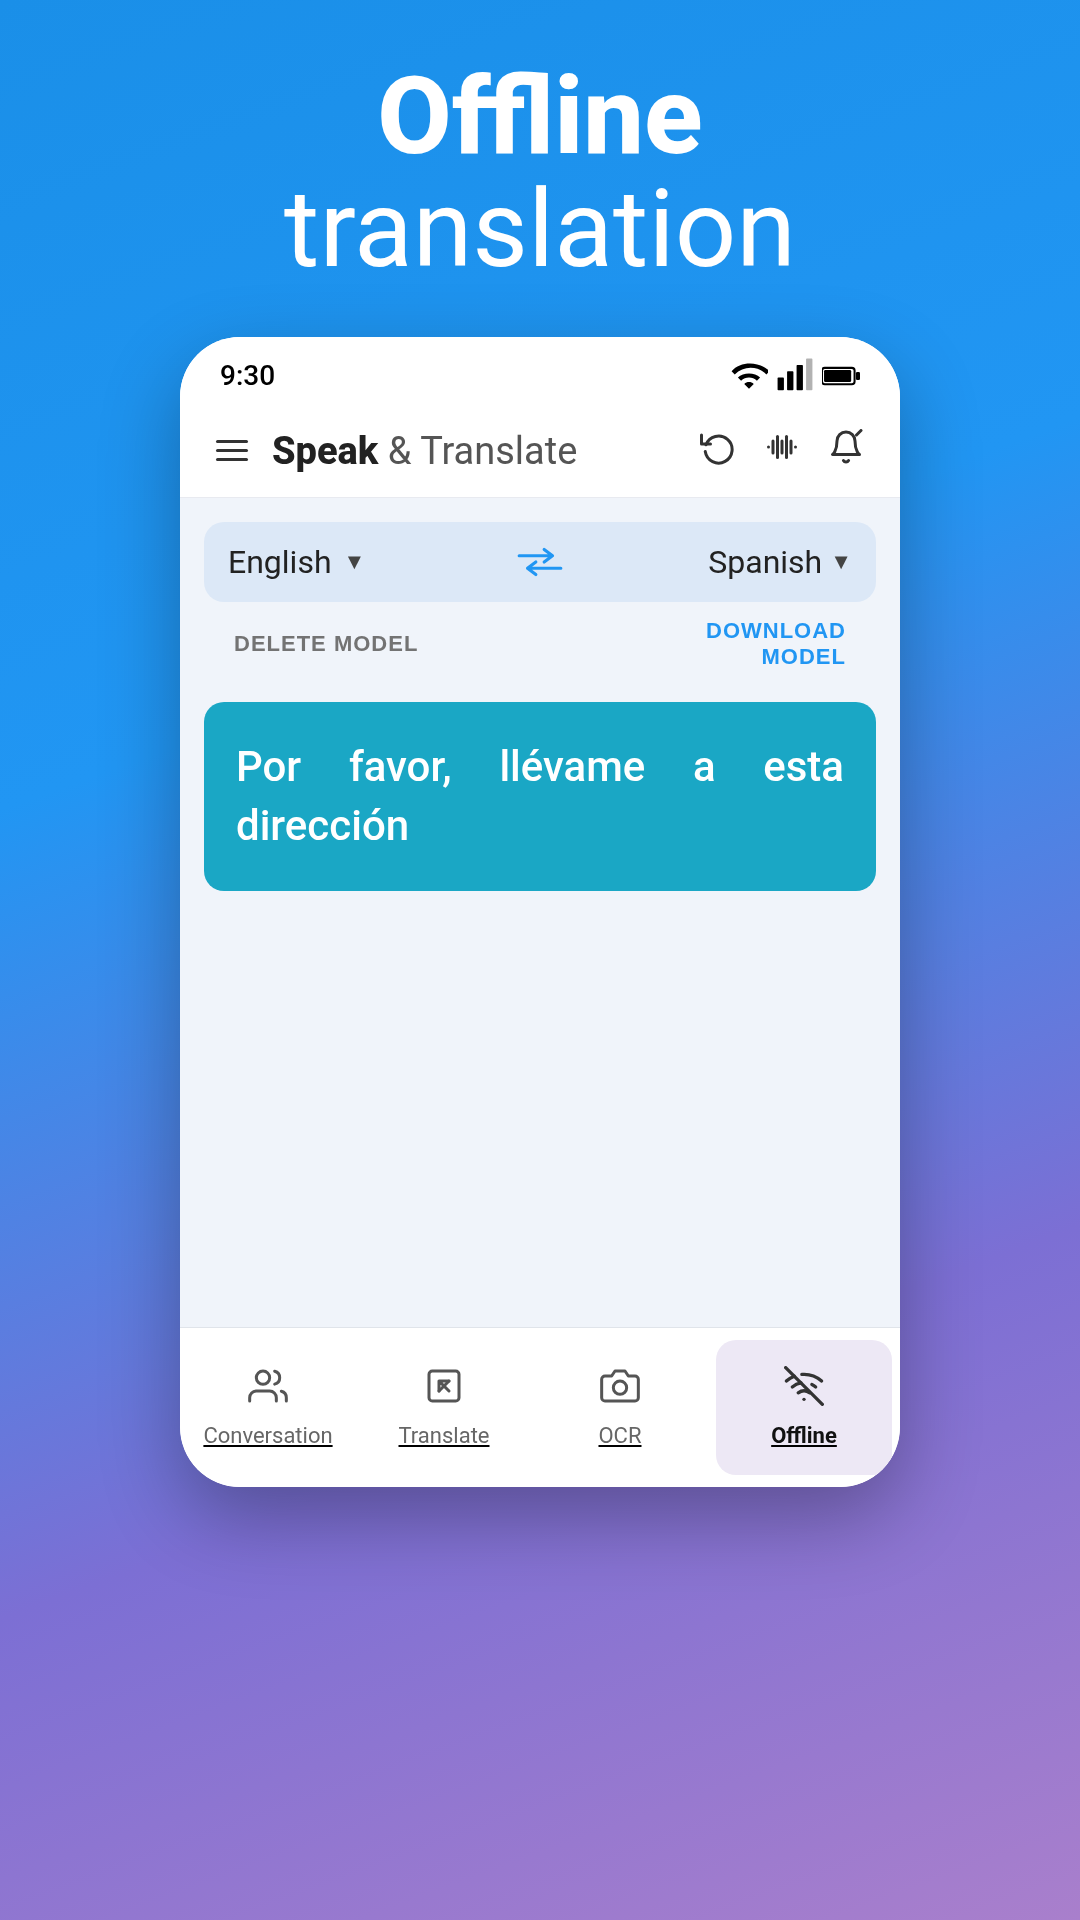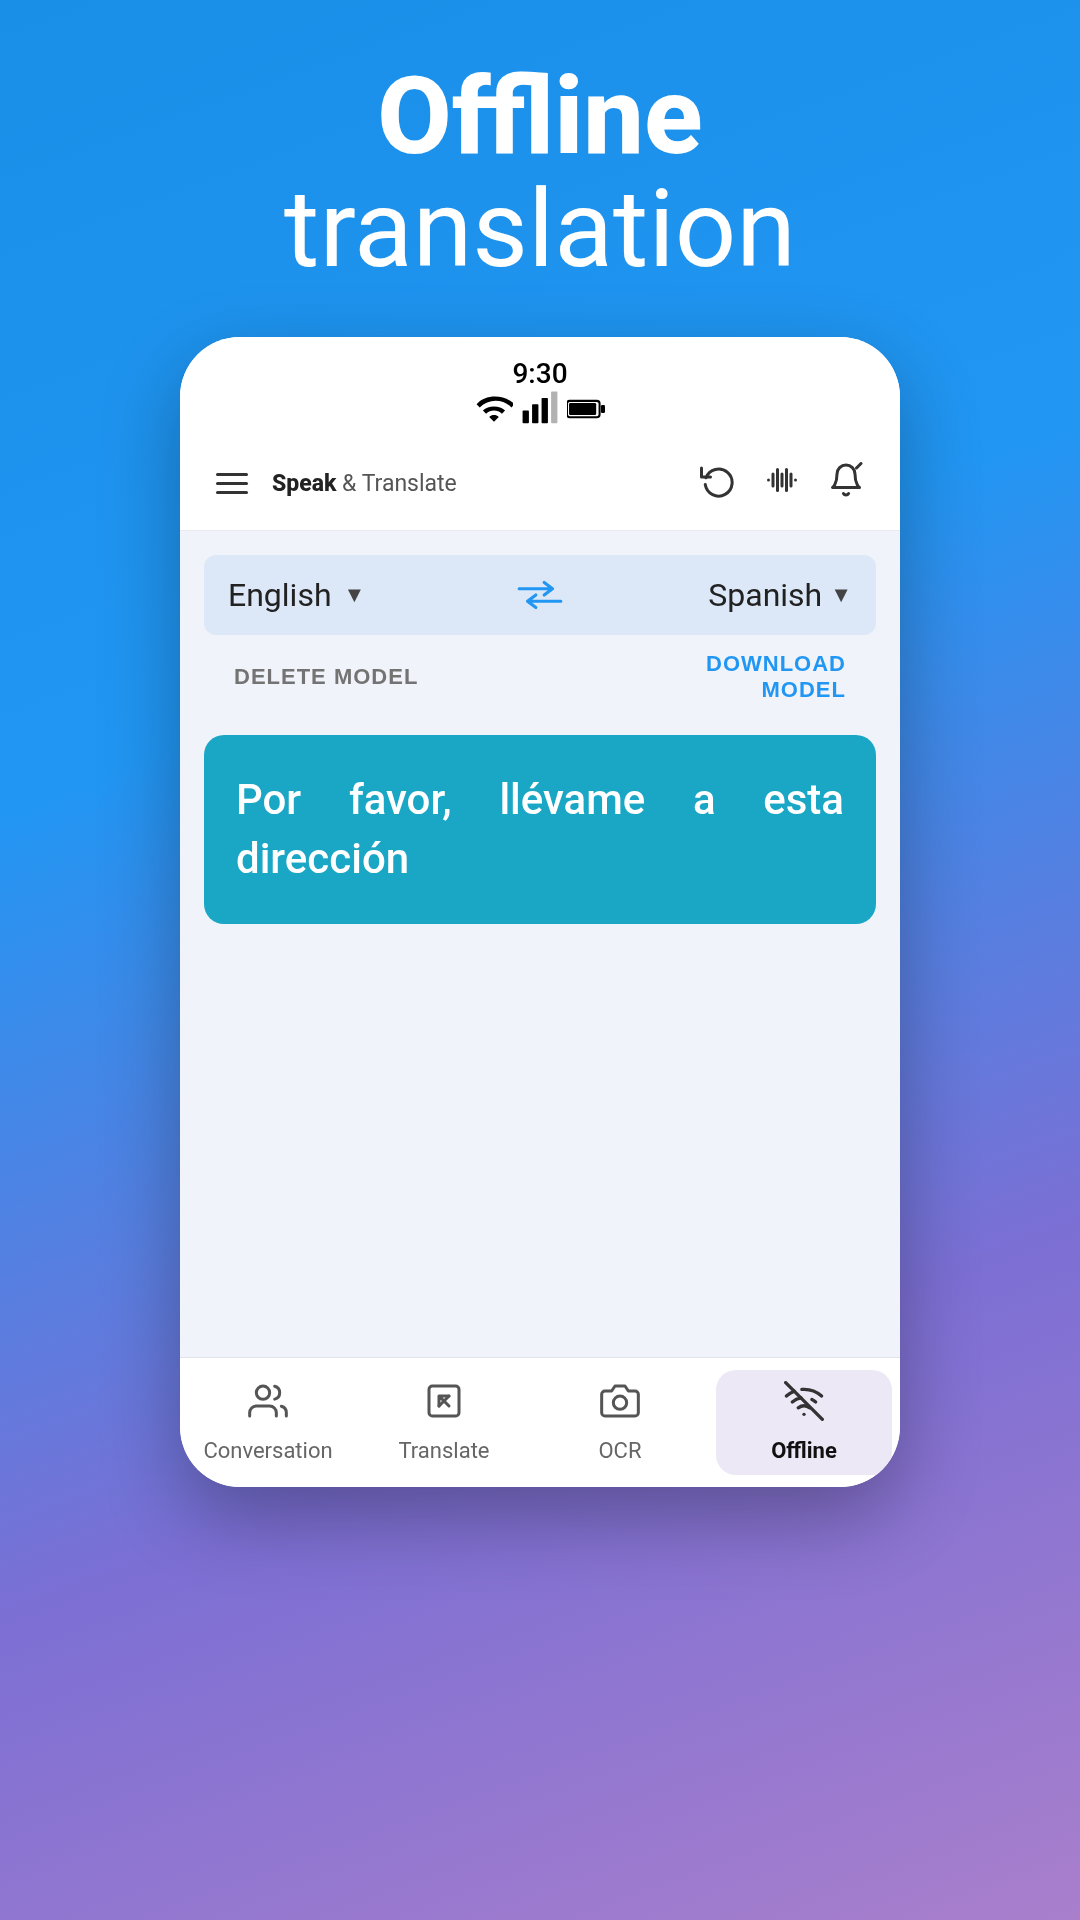--- a/index.html
+++ b/index.html
@@ -50,21 +50,20 @@
       flex-direction: column;
     }
 
     
     .status-bar {
       background: white;
       padding: 20px 40px 10px 40px;
       display: flex;
       justify-content: space-between;
       align-items: center;
-      flex-direction: column;
     }
 
     .status-time {
       font-size: 28px;
       font-weight: 500;
       color: #000;
     }
 
     .status-icons {
       display: flex;
@@ -105,21 +104,21 @@
 
     .hamburger-icon span {
       display: block;
       width: 32px;
       height: 3px;
       background: #333;
       border-radius: 2px;
     }
 
     .app-logo {
-      font-size: 23px;
+      font-size: 38px;
       color: #222;
     }
 
     .app-logo strong {
       font-weight: 800;
     }
 
     .app-logo .and {
       font-weight: 400;
       color: #555;
@@ -134,21 +133,21 @@
     .header-icon {
       font-size: 32px;
       color: #333;
       cursor: pointer;
     }
 
     
     .language-selector {
       background: #dce8f7;
       margin: 24px 24px 0 24px;
-      border-radius: 12px;
+      border-radius: 20px;
       padding: 20px 24px;
       display: flex;
       align-items: center;
       justify-content: flex-start;
     }
 
     .lang-dropdown {
       display: flex;
       align-items: center;
       gap: 12px;
@@ -240,22 +239,23 @@
       line-height: 1.4;
       text-align: justify;
     }
 
     
     .bottom-nav {
       background: white;
       border-top: 1px solid #e0e4ea;
       display: flex;
       align-items: stretch;
-      height: 130px;
+      height: 160px;
       border-radius: 0 0 60px 60px;
+      text-decoration: underline;
     }
 
     .nav-item {
       flex: 1;
       display: flex;
       flex-direction: column;
       align-items: center;
       justify-content: center;
       gap: 8px;
       cursor: pointer;

